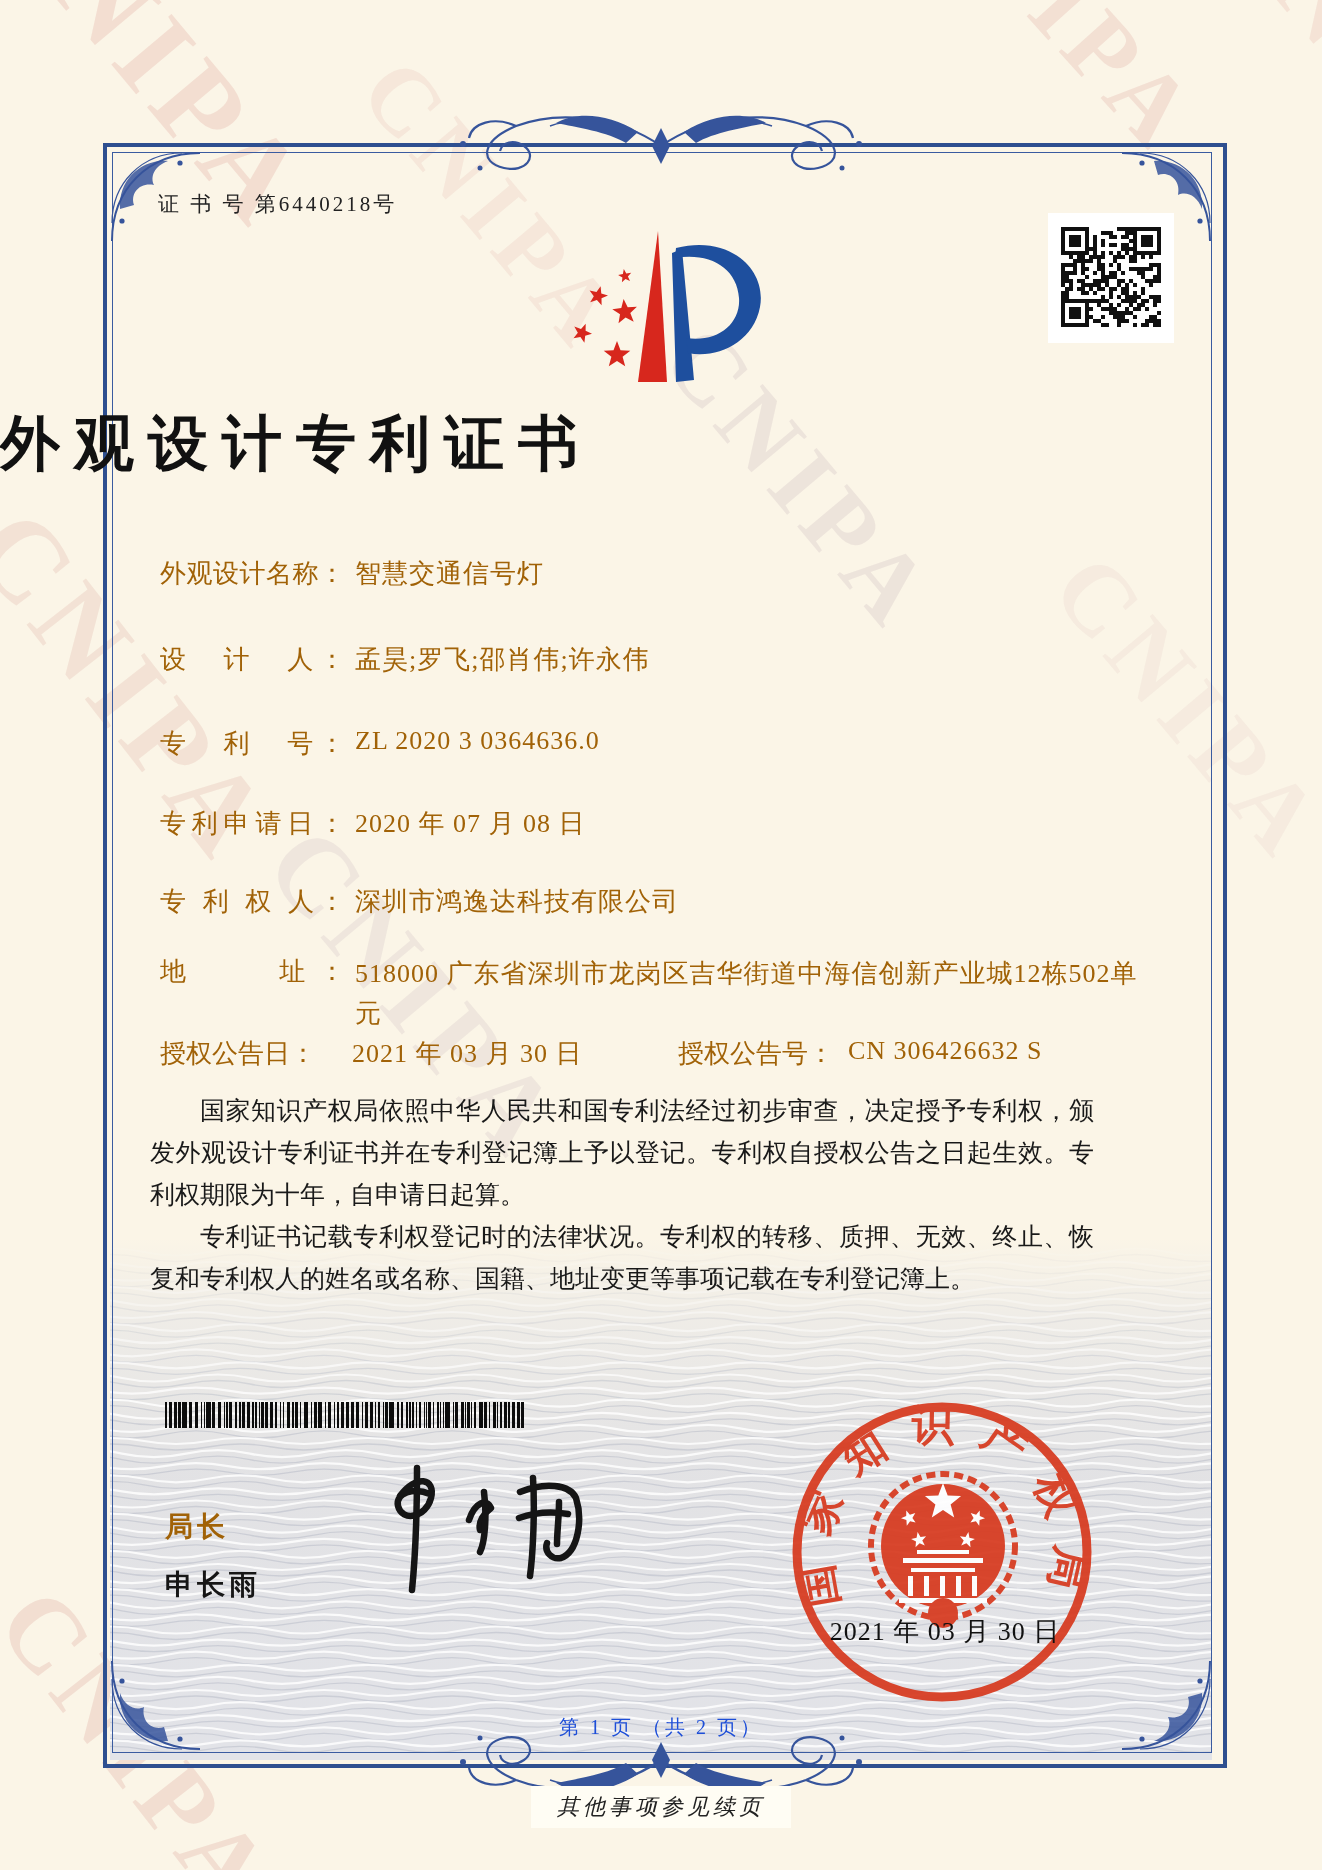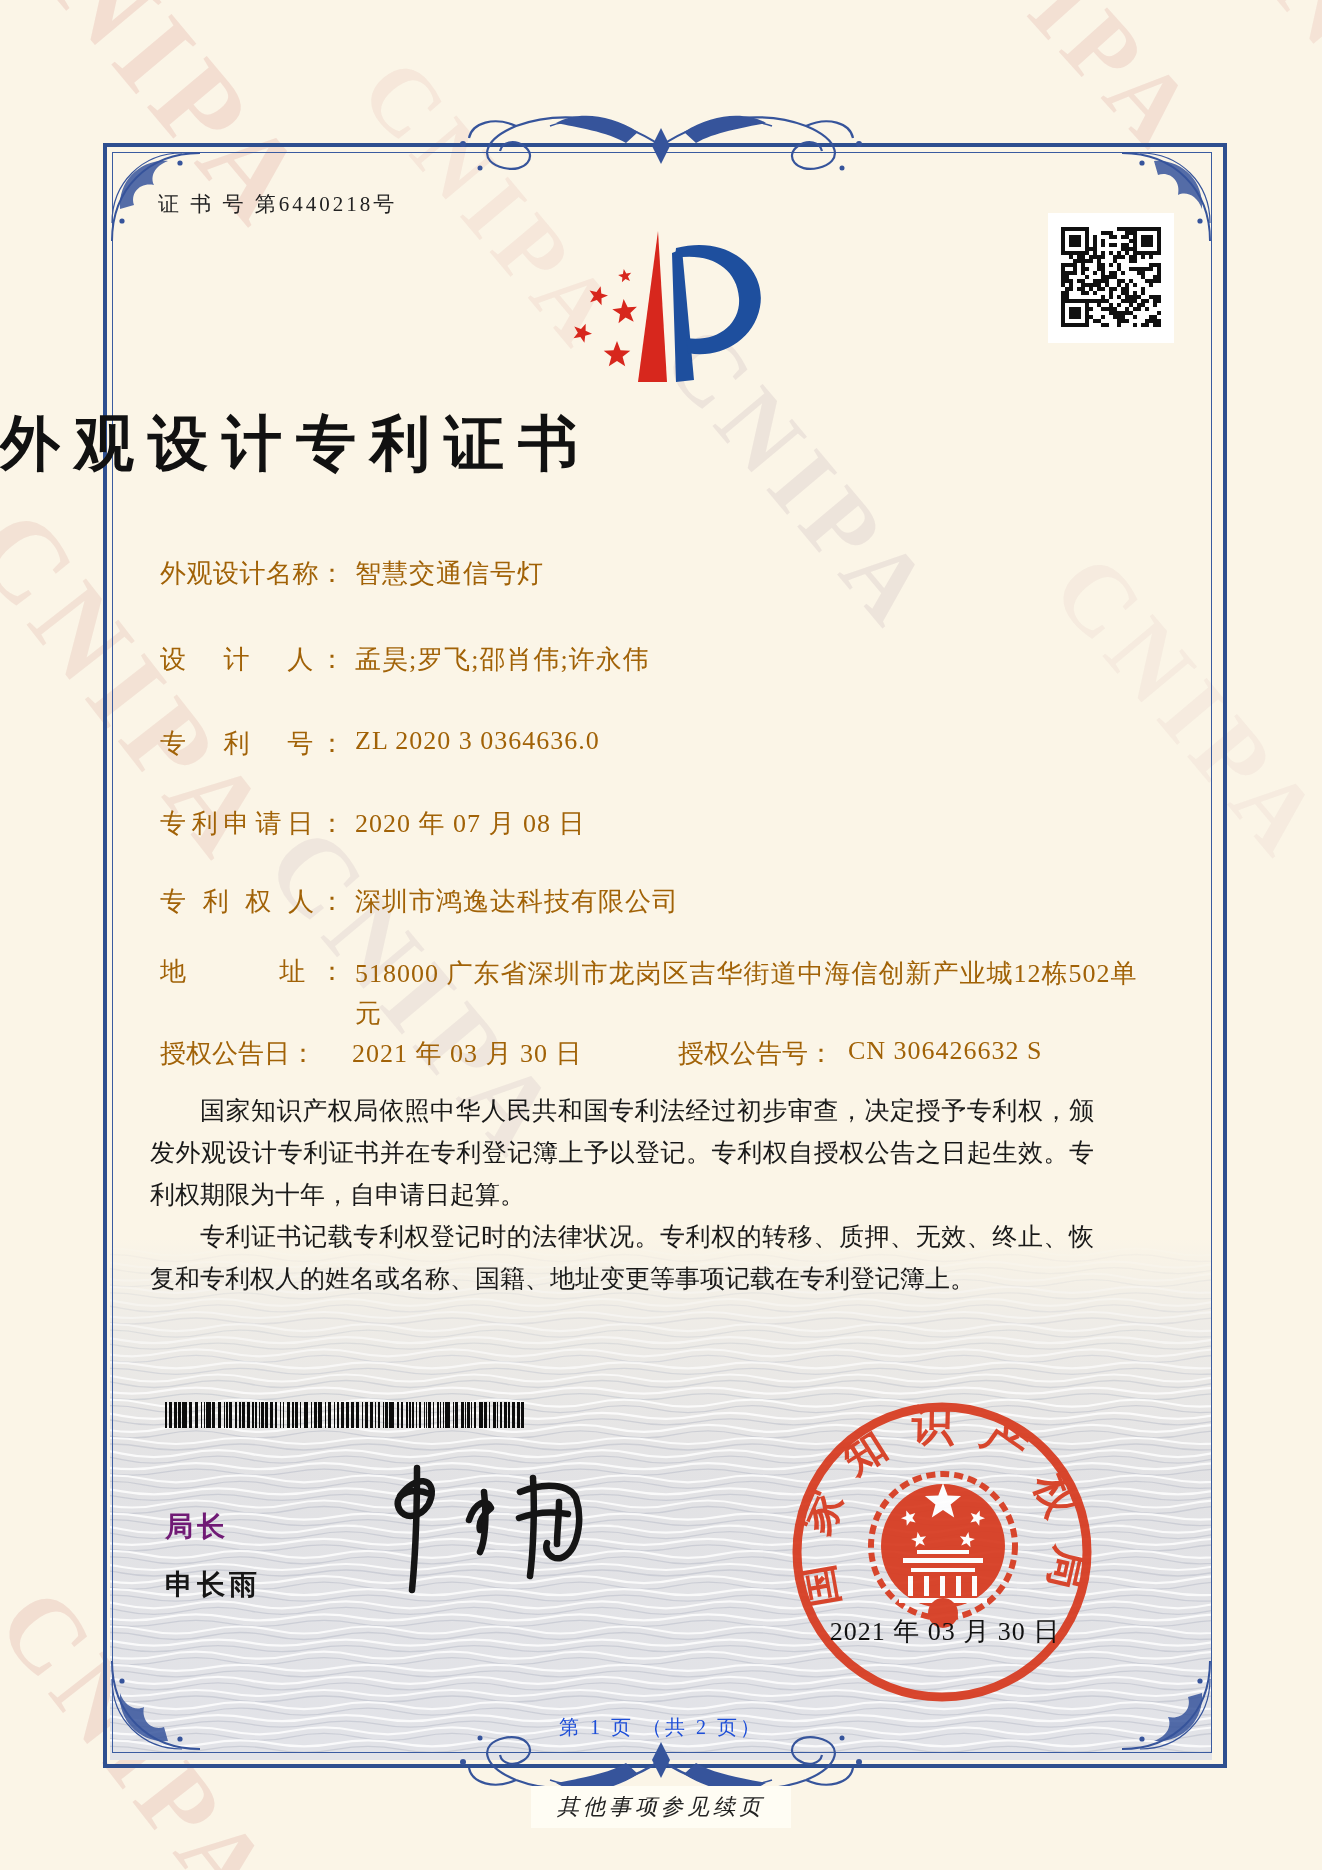--- a/index.html
+++ b/index.html
@@ -47,21 +47,21 @@
   .fvalue{display:inline-block;margin-left:10px;vertical-align:top;letter-spacing:1px;}
   .fvalue.wrap{width:806px;line-height:40px;}
   #grant-row .glabel{position:absolute;top:0;}
   #grant-row .gvalue{position:absolute;top:0;letter-spacing:1px;}
   .body-para{
     margin:0;width:944px;font-size:25px;line-height:42px;text-align:justify;
     text-indent:50px;color:#191919;
   }
   #paras{left:150px;top:1090px;}
   #signer-title{left:165px;top:1508px;font-size:28px;font-weight:600;
-    font-family:"Liberation Sans","DejaVu Sans",sans-serif;letter-spacing:4px;color:#701a75;}
+    font-family:"Liberation Sans","DejaVu Sans",sans-serif;letter-spacing:4px;color:#a16207;}
   #signer-name{left:165px;top:1566px;font-size:28px;font-weight:600;
     font-family:"Liberation Sans","DejaVu Sans",sans-serif;letter-spacing:4px;color:#161616;}
   #page-info{left:0;top:1714px;width:1322px;text-align:center;font-size:20px;
     letter-spacing:3px;color:#1d4ed8;z-index:4;}
   #note-box{
     left:0;top:1786px;width:1322px;text-align:center;z-index:4;
   }
   #note-box span{
     display:inline-block;background:#fffdf4;padding:6px 26px;font-size:22px;
     letter-spacing:4px;color:#222;font-style:italic;

